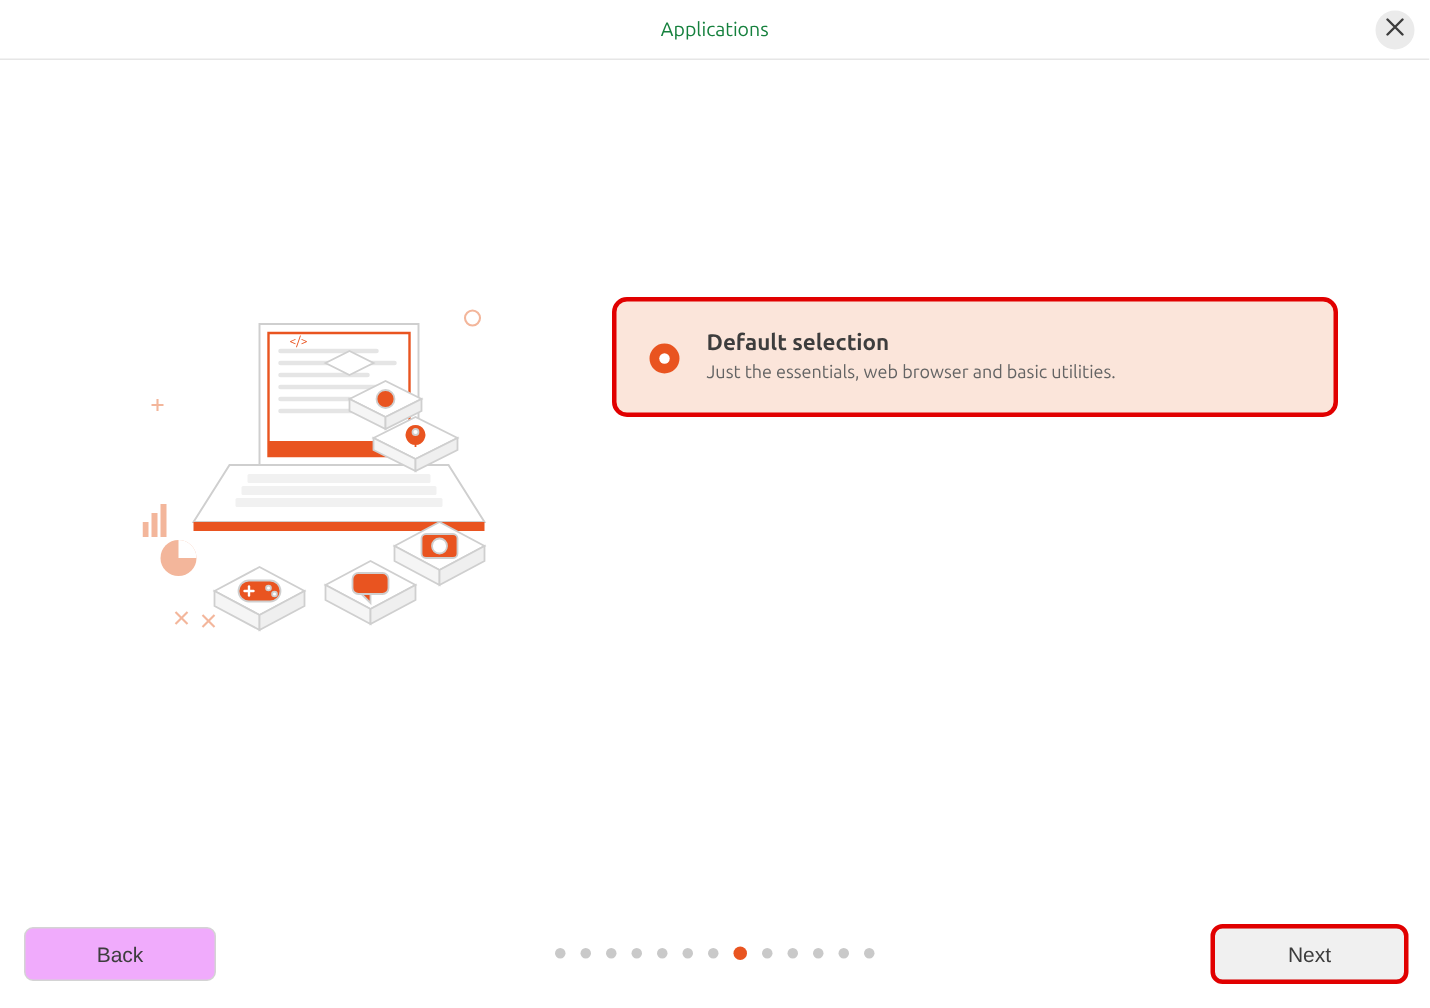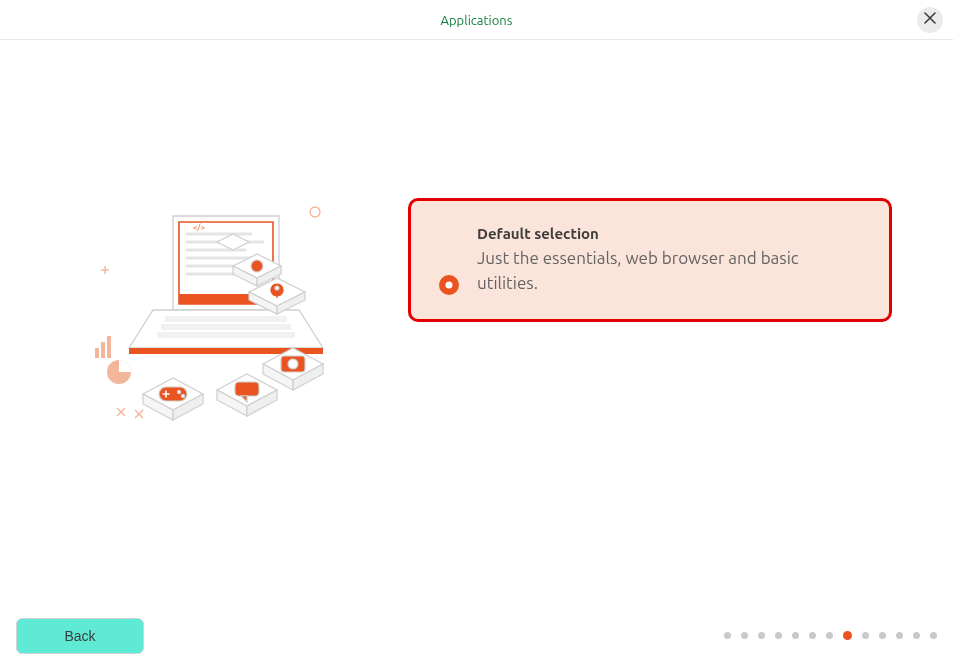--- a/index.html
+++ b/index.html
@@ -53,25 +53,25 @@
     max-width: 480px;
   }
   .heading {
     font-size: 23px;
     font-weight: 500;
     color: #3d3d3d;
     line-height: 1.35;
     margin-bottom: 34px;
   }
   .option-card {
-    border: 7px solid #ec4899;
+    border: 1px solid #ec4899;
     border-radius: 8px;
     padding: 18px 20px 18px 22px;
     display: flex;
-    align-items: flex-end;
+    align-items: center;
     gap: 18px;
     cursor: pointer;
     margin-bottom: 16px;
   }
   .option-card.selected {
     background: #fbe5da;
     border-color: #fbe5da;
   }
   .option-card.highlighted {
     outline: 3px solid #e10000;
@@ -100,39 +100,39 @@
     transform: translate(-50%,-50%);
   }
   .option-text { flex: 1; }
   .option-title {
     font-size: 15px;
     font-weight: 600;
     color: #3d3d3d;
     margin-bottom: 4px;
   }
   .option-desc {
-    font-size: 17px;
+    font-size: 12px;
     color: #646464;
     line-height: 1.45;
   }
 
   .footer {
     position: absolute;
     left: 0; right: 0; bottom: 18px;
     display: flex;
     align-items: center;
     justify-content: space-between;
     padding: 0 16px;
   }
   .btn {
     min-width: 128px;
     height: 36px;
     border: 1px solid #d4d4d4;
     border-radius: 6px;
-    background: #5eead4;
+    background: #f0abfc;
     font-size: 14px;
     color: #3d3d3d;
     cursor: pointer;
   }
   .btn.next.highlighted {
     outline: 3px solid #e10000;
     outline-offset: -1px;
     background: #f0f0f0;
   }
   .dots {
@@ -293,13 +293,14 @@
       <span class="dot"></span>
       <span class="dot"></span>
       <span class="dot"></span>
       <span class="dot active"></span>
       <span class="dot"></span>
       <span class="dot"></span>
       <span class="dot"></span>
       <span class="dot"></span>
       <span class="dot"></span>
     </div>
+  <button class="btn next highlighted">Next</button>
 </div>
 
 </body></html>

